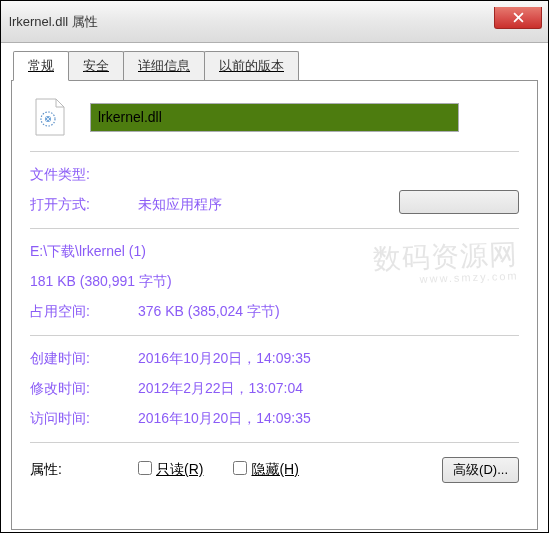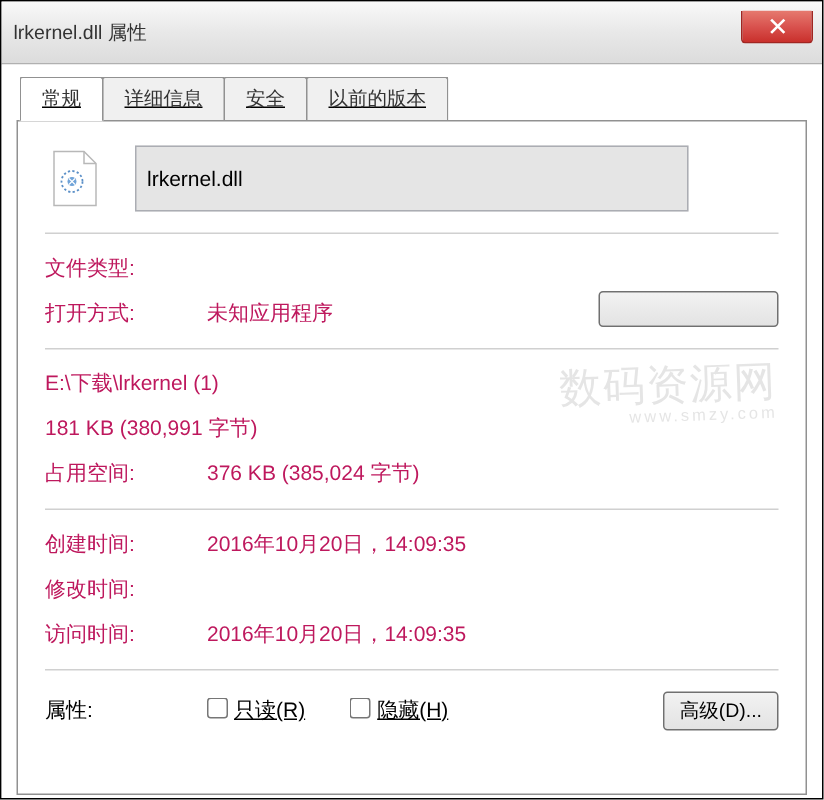--- a/index.html
+++ b/index.html
@@ -90,36 +90,36 @@
       height: 40px;
       display: flex;
       align-items: center;
       justify-content: center;
     }
     .filename-box {
       flex: 1;
       border: 1px solid #abadb3;
       padding: 5px 7px;
       font-size: 14px;
-      background: #e5e5e5;
+      background: #4d7c0f;
       color: #000;
-      height: 44px;
+      height: 29px;
       margin-right: 60px;
     }
     .separator {
       border: none;
       border-top: 1px solid #d0d0d0;
       margin: 8px 0;
     }
     .prop-row {
       display: flex;
       align-items: center;
       padding: 6px 0;
       font-size: 14px;
-      color: #be185d;
+      color: #8b5cf6;
     }
     .prop-label {
       width: 108px;
       flex-shrink: 0;
     }
     .prop-value {
       flex: 1;
     }
     .openwith-row { position: relative; }
     .change-btn {
@@ -190,22 +190,22 @@
     <svg viewBox="0 0 10 10">
       <path d="M1 1 L9 9 M9 1 L1 9" stroke="#fff" stroke-width="1.6" fill="none"></path>
     </svg>
   </div>
 </div>
 
 <div class="dialog-body">
 
   <div class="tabstrip">
     <div class="tab active">常规</div>
+    <div class="tab">安全</div>
     <div class="tab">详细信息</div>
-    <div class="tab">安全</div>
     <div class="tab">以前的版本</div>
   </div>
 
   <div class="tab-panel">
 
     <div class="icon-row">
       <div class="file-icon">
         <svg width="36" height="40" viewBox="0 0 36 40">
           <path d="M4 2 L24 2 L32 10 L32 38 L4 38 Z" fill="#fff" stroke="#b8b8b8" stroke-width="1"></path>
           <path d="M24 2 L24 10 L32 10" fill="none" stroke="#b8b8b8" stroke-width="1"></path>
@@ -246,20 +246,21 @@
 
     <hr class="separator">
 
     <div class="prop-row">
       <span class="prop-label">创建时间:</span>
       <span class="prop-value">2016年10月20日，14:09:35</span>
     </div>
 
     <div class="prop-row">
       <span class="prop-label">修改时间:</span>
+      <span class="prop-value">2012年2月22日，13:07:04</span>
     </div>
 
     <div class="prop-row">
       <span class="prop-label">访问时间:</span>
       <span class="prop-value">2016年10月20日，14:09:35</span>
     </div>
 
     <hr class="separator">
 
     <div class="attr-row">

